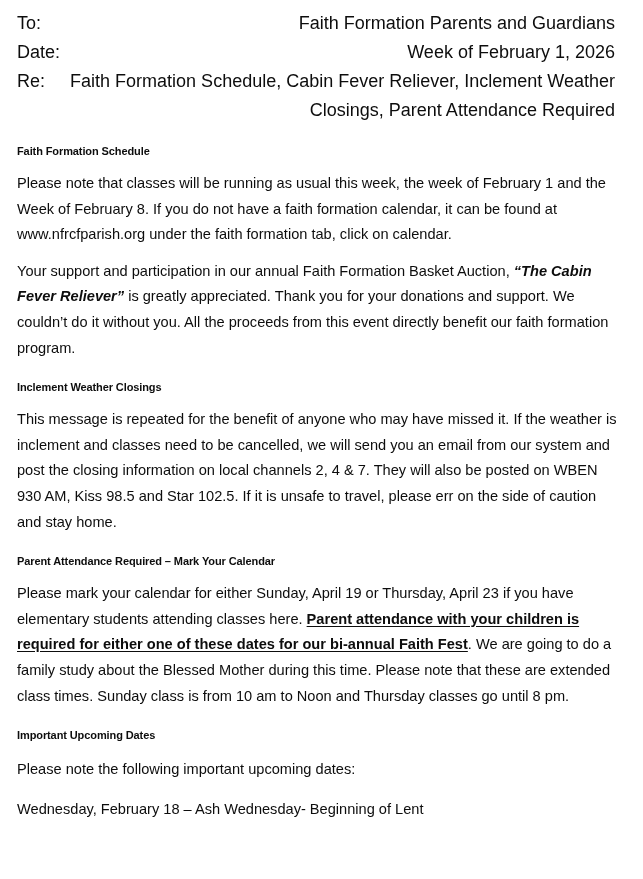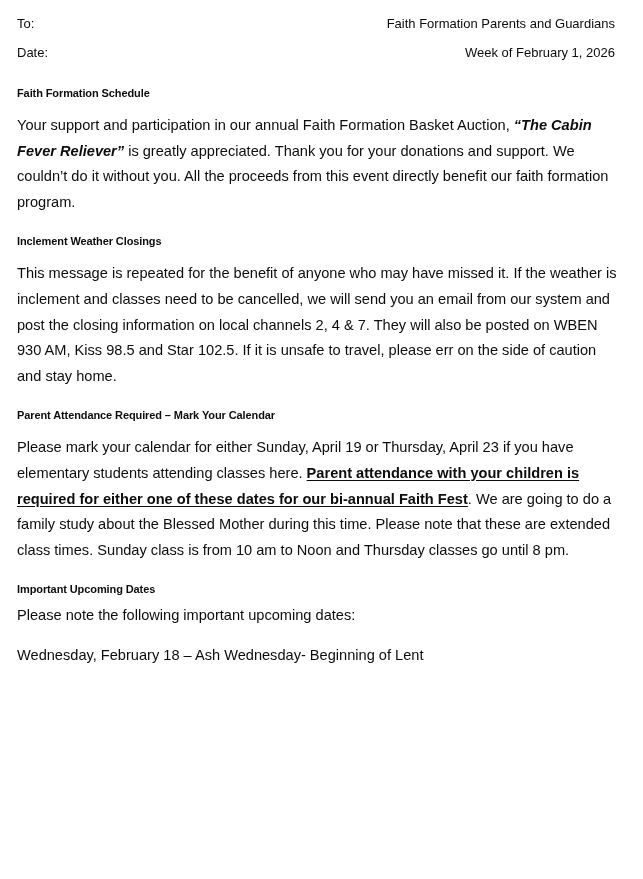--- a/index.html
+++ b/index.html
@@ -25,21 +25,21 @@
     overflow: hidden;
   }
 
   
   .memo-header {
     margin-bottom: 2px;
   }
   .memo-row {
     display: flex;
     align-items: flex-start;
-    font-size: 13px;
+    font-size: 18px;
     line-height: 29px;
   }
   .memo-label {
     flex: 0 0 41px;
     white-space: nowrap;
   }
   .memo-value {
     flex: 1 1 auto;
     padding-right: 14px;
     text-align: right;
@@ -62,21 +62,21 @@
     padding-right: 10px;
     text-align: left;
   }
 
   p.date-line {
     font-size: 14.6px;
     line-height: 22px;
     margin: 18px 0 0 0;
   }
   p.date-line.first {
-    margin-top: 6px;
+    margin-top: 14px;
   }
 
   
   b { font-weight: normal; }
   .bi {
     font-weight: bold;
     font-style: italic;
   }
   .bu {
     font-weight: bold;
@@ -95,24 +95,29 @@
       <span class="memo-label">To:</span>
       <span class="memo-value">Faith Formation Parents and Guardians</span>
     </div>
 
 
     <div class="memo-row">
       <span class="memo-label">Date:</span>
       <span class="memo-value">Week of February 1, 2026</span>
     </div>
 
+    <div class="memo-row">
+      <span class="memo-label">Re:</span>
+      <span class="memo-value">Faith Formation Schedule, Cabin Fever Reliever, Inclement Weather Closings, Parent Attendance Required</span>
+    </div>
 
   </div>
 
   <h2 class="section-heading">Faith Formation Schedule</h2>
+  <p class="body-text">Please note that classes will be running as usual this week, the week of February 1 and the Week of February 8.  If you do not have a faith formation calendar, it can be found at www.nfrcfparish.org under the faith formation tab, click on calendar.</p>
 
   <p class="body-text"><span>Your support and participation in our annual Faith Formation Basket Auction, </span><span class="bi">“The Cabin Fever Reliever”</span><span> is greatly appreciated.  Thank you for your donations and support.  We couldn’t do it without you.  All the proceeds from this event directly benefit our faith formation program.</span></p>
 
   <h2 class="section-heading">Inclement Weather Closings</h2>
   <p class="body-text">This message is repeated for the benefit of anyone who may have missed it.  If the weather is inclement and classes need to be cancelled, we will send you an email from our system and post the closing information on local channels 2, 4 &amp; 7.  They will also be posted on WBEN 930 AM, Kiss 98.5 and Star 102.5.  If it is unsafe to travel, please err on the side of caution and stay home.</p>
 
   <h2 class="section-heading">Parent Attendance Required – Mark Your Calendar</h2>
   <p class="body-text"><span>Please mark your calendar for either </span><b>Sunday, April 19 or Thursday, April 23</b><span> if you have elementary students attending classes here</span><b>.  </b><span class="bu">Parent attendance with your children is required for either one of these dates for our bi-annual Faith Fest</span><b>.</b><span>  We are going to do a family study about the Blessed Mother during this time.  Please note that these are extended class times.  Sunday class is from 10 am to Noon and Thursday classes go until 8 pm.</span></p>
 
   <h2 class="section-heading">Important Upcoming Dates</h2>

